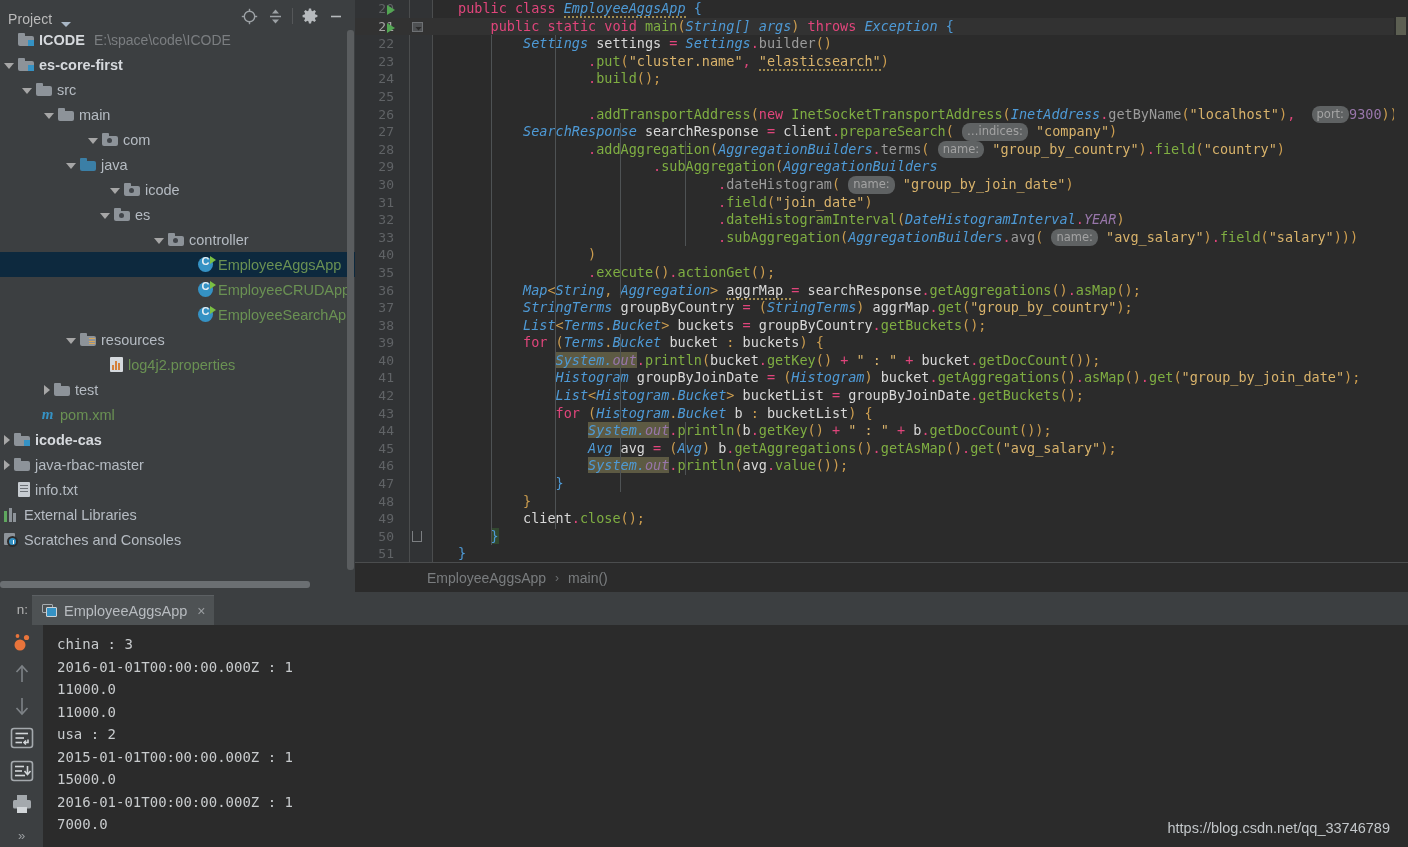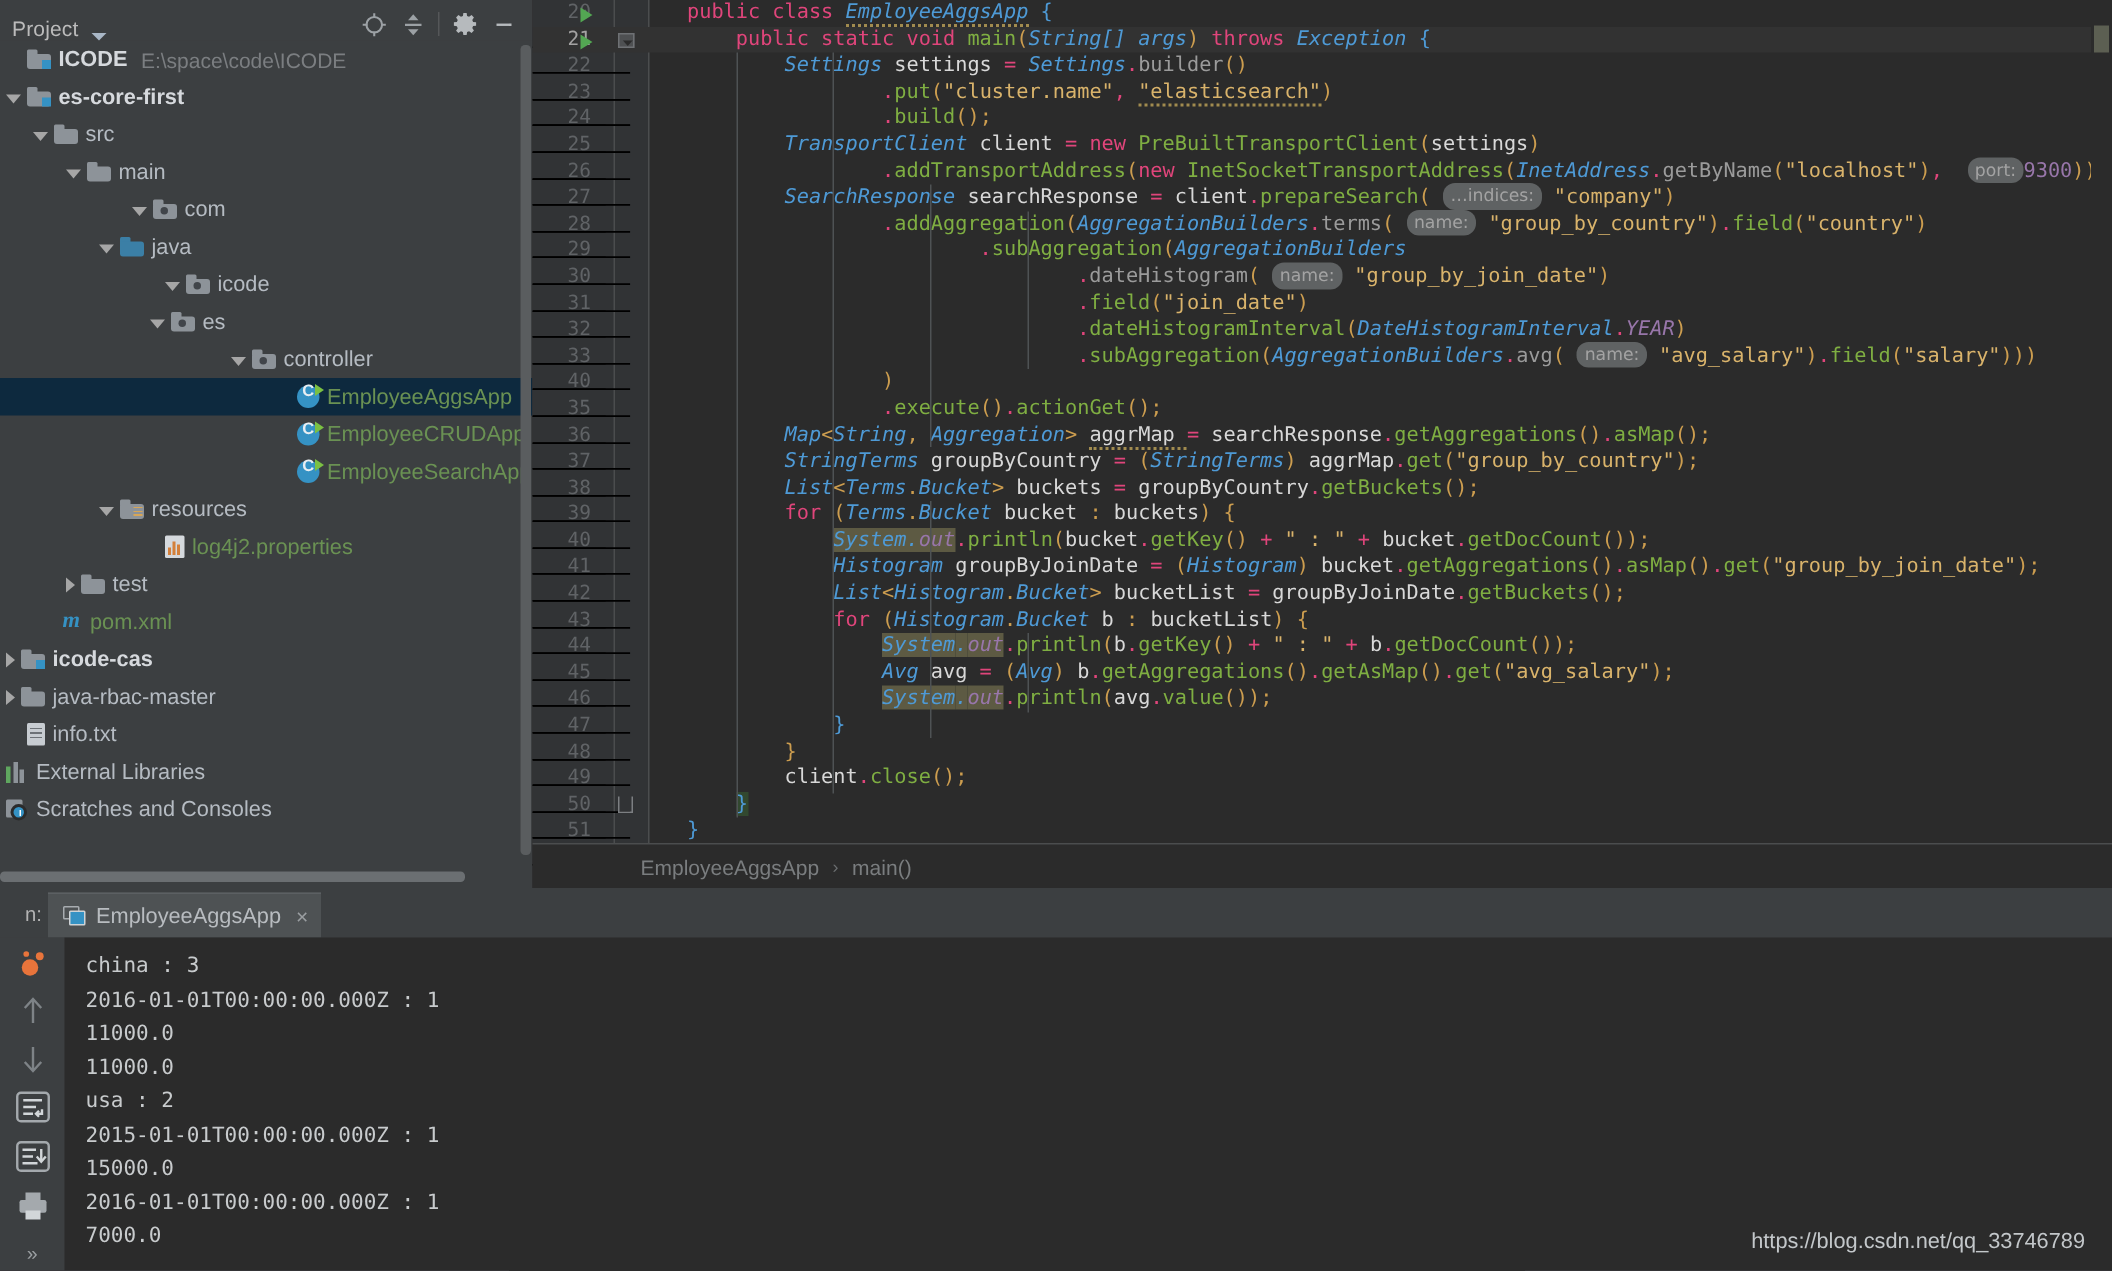--- a/index.html
+++ b/index.html
@@ -88,21 +88,21 @@
   .panel-vscroll {
     position:absolute; right:1px; top:30px; width:7px; height:540px;
     background:#5a5d5f; border-radius:3px;
   }
 
   
   .editor {
     position:absolute; left:355px; top:0; width:1053px; height:592px;
     background:#2b2b2b; overflow:hidden;
   }
-  .code-area { position:relative; font-family:"DejaVu Sans Mono", monospace; font-size:13.5px;text-decoration:underline; }
+  .code-area { position:relative; font-family:"DejaVu Sans Mono", monospace; font-size:13.5px; }
   .line {
     position:relative; height:17.6px; line-height:17.6px; white-space:pre;
   }
   .line.current { background:#323232; }
   .gutter {
     position:absolute; left:0; top:0; width:45px; text-align:right;
     color:#606366; font-size:13px; padding-right:6px;
   }
   .line.current .gutter { color:#a4a3a3; }
   .runmark {
@@ -461,21 +461,20 @@
         <span class="code">                <span class="op">.</span><span class="mth">put</span><span class="punc">(</span><span class="str">"cluster.name"</span><span class="op">, </span><span class="str squig">"elasticsearch"</span><span class="punc">)</span></span>
       </div>
 
       <div class="line">
         <span class="gutter">24</span>
         <span class="code">                <span class="op">.</span><span class="mth">build</span><span class="punc">();</span></span>
       </div>
 
       <div class="line">
         <span class="gutter">25</span>
-        <span class="code">        <span class="typ">TransportClient </span><span class="id">client </span><span class="op">= </span><span class="kwp">new </span><span class="mth">PreBuiltTransportClient</span><span class="punc">(</span><span class="id">settings</span><span class="punc">)</span></span>
       </div>
 
       <div class="line">
         <span class="gutter">26</span>
         <span class="code">                <span class="op">.</span><span class="mth">addTransportAddress</span><span class="punc">(</span><span class="kwp">new </span><span class="mth">InetSocketTransportAddress</span><span class="punc">(</span><span class="typ">InetAddress</span><span class="op">.</span><span class="mth2">getByName</span><span class="punc">(</span><span class="str">"localhost"</span><span class="punc">)</span><span class="op">, </span> <span class="hintchip">port:</span><span class="num">9300</span><span class="punc">));</span></span>
       </div>
 
       <div class="line">
         <span class="gutter">27</span>
         <span class="code">        <span class="typ">SearchResponse </span><span class="id">searchResponse </span><span class="op">= </span><span class="id">client</span><span class="op">.</span><span class="mth">prepareSearch</span><span class="punc">(</span> <span class="hintchip">…indices:</span> <span class="str">"company"</span><span class="punc">)</span></span>

